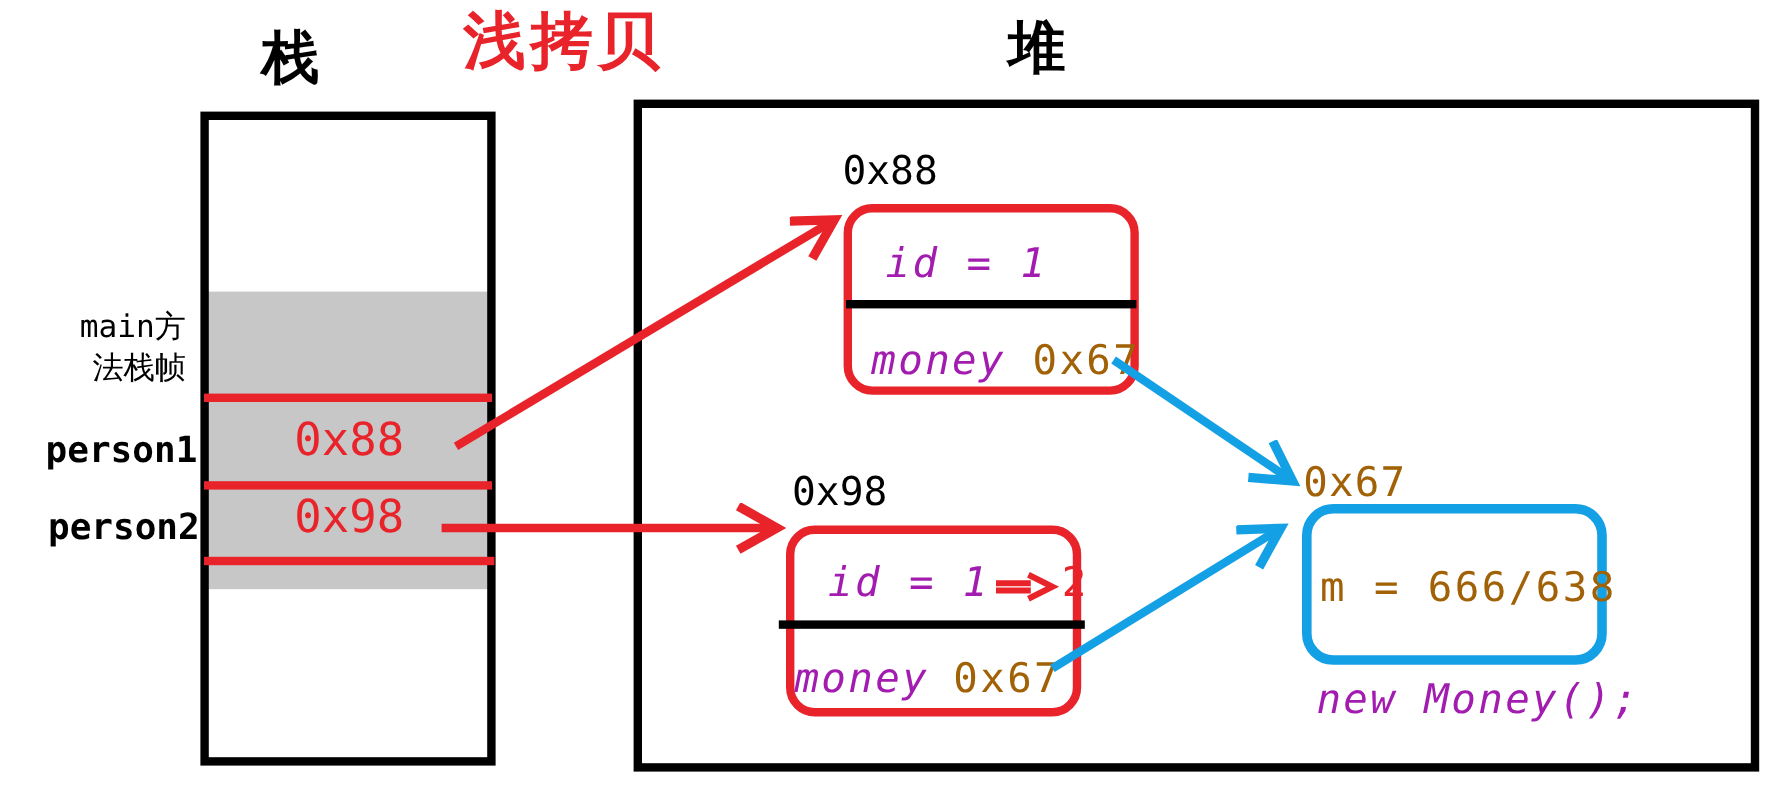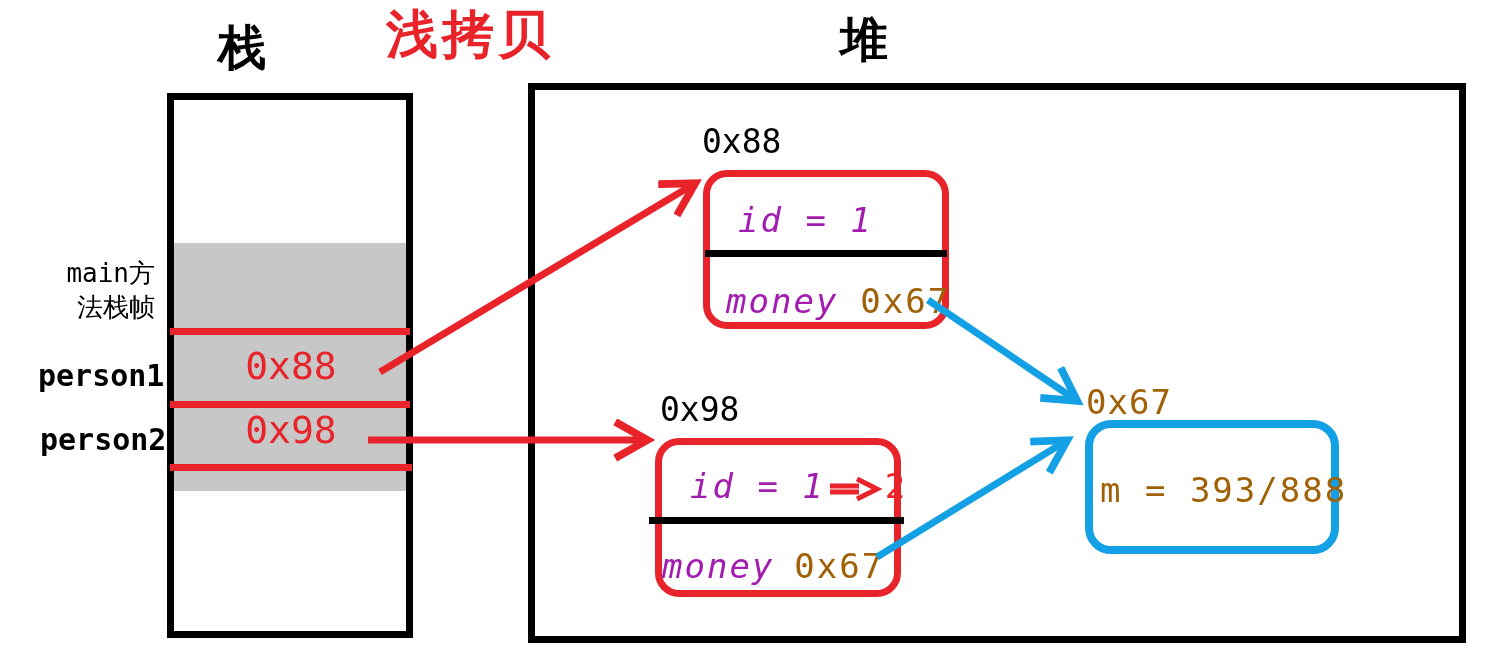--- a/index.html
+++ b/index.html
@@ -75,21 +75,22 @@
     </svg>
     <span class="field-text red">2</span>
   </div>
   <div class="abs divider" style="left:649px;top:517px;width:255px;"></div>
   <div class="abs field-text" style="left:662px;top:546px;">
     <span class="black">money</span><span style="display:inline-block;width:20px;"></span><span class="blue">0x67</span>
   </div>
 
   <div class="abs field-text blue" style="left:1086px;top:382px;letter-spacing:1px;">0x67</div>
   <div class="abs money-box" style="left:1085px;top:420px;width:254px;height:134px;box-sizing:border-box;"></div>
-  <div class="abs field-text blue" style="left:1100px;top:470px;">m = 393/888</div>
+  <div class="abs field-text blue" style="left:1100px;top:470px;">m = 666/638</div>
+  <div class="abs field-text black" style="left:1097px;top:563px;">new Money();</div>
 
   <svg class="overlay" width="1488" height="666" viewBox="0 0 1488 666">
     <defs>
       <marker id="ah-red" markerWidth="7" markerHeight="7" refX="5.2" refY="3" orient="auto" markerUnits="strokeWidth">
         <path d="M0.8,0.4 L5.4,3 L0.8,5.6" fill="none" stroke="#e8232a" stroke-width="1.1"></path>
       </marker>
       <marker id="ah-blue" markerWidth="7" markerHeight="7" refX="5.2" refY="3" orient="auto" markerUnits="strokeWidth">
         <path d="M0.8,0.4 L5.4,3 L0.8,5.6" fill="none" stroke="#14a0e4" stroke-width="1.1"></path>
       </marker>
     </defs>

